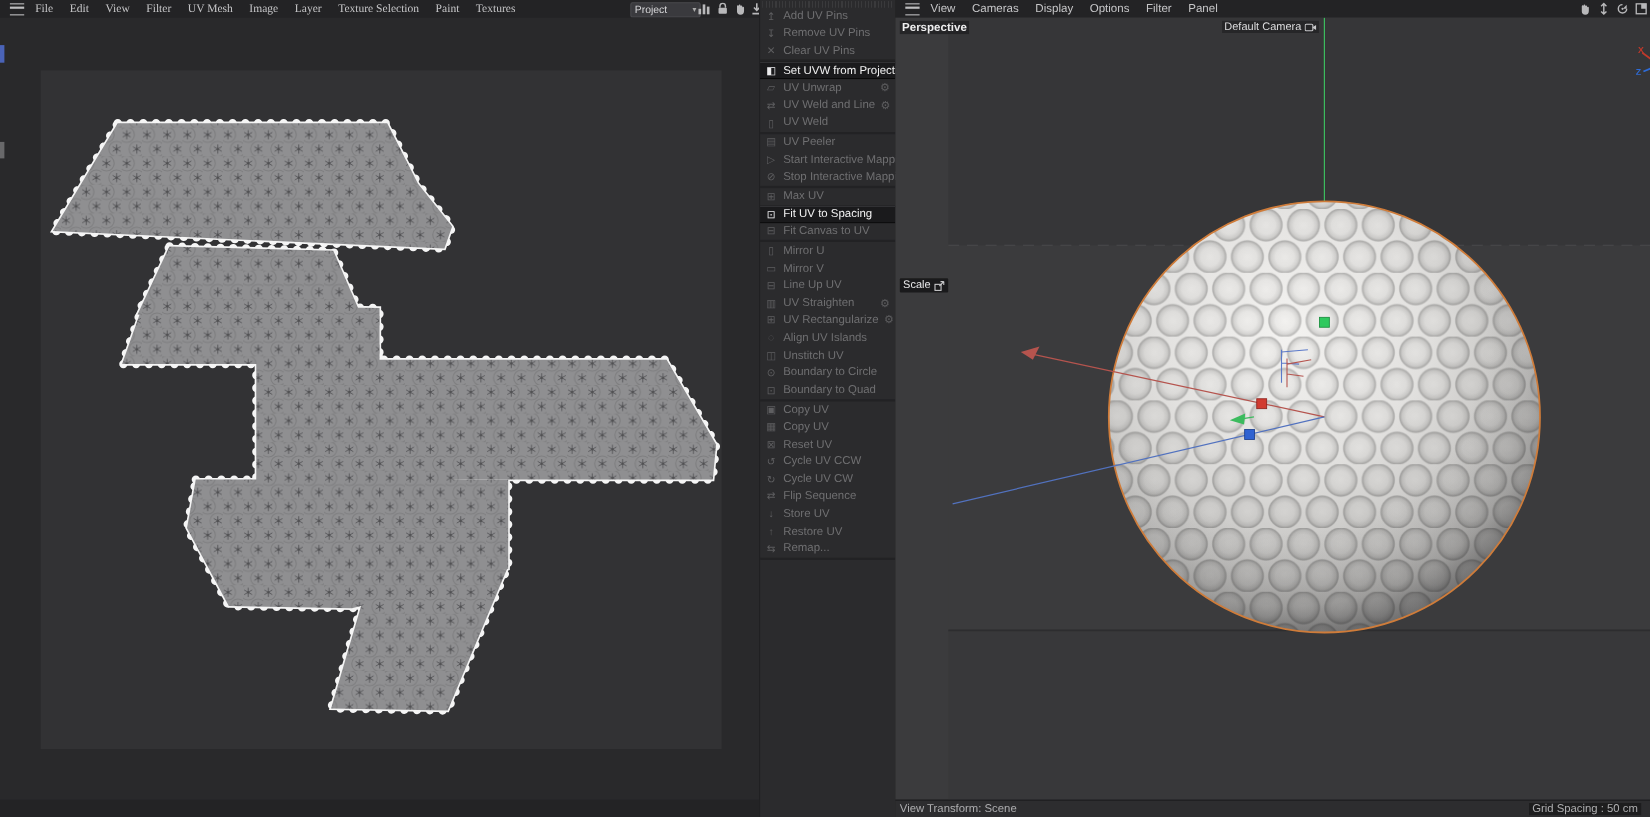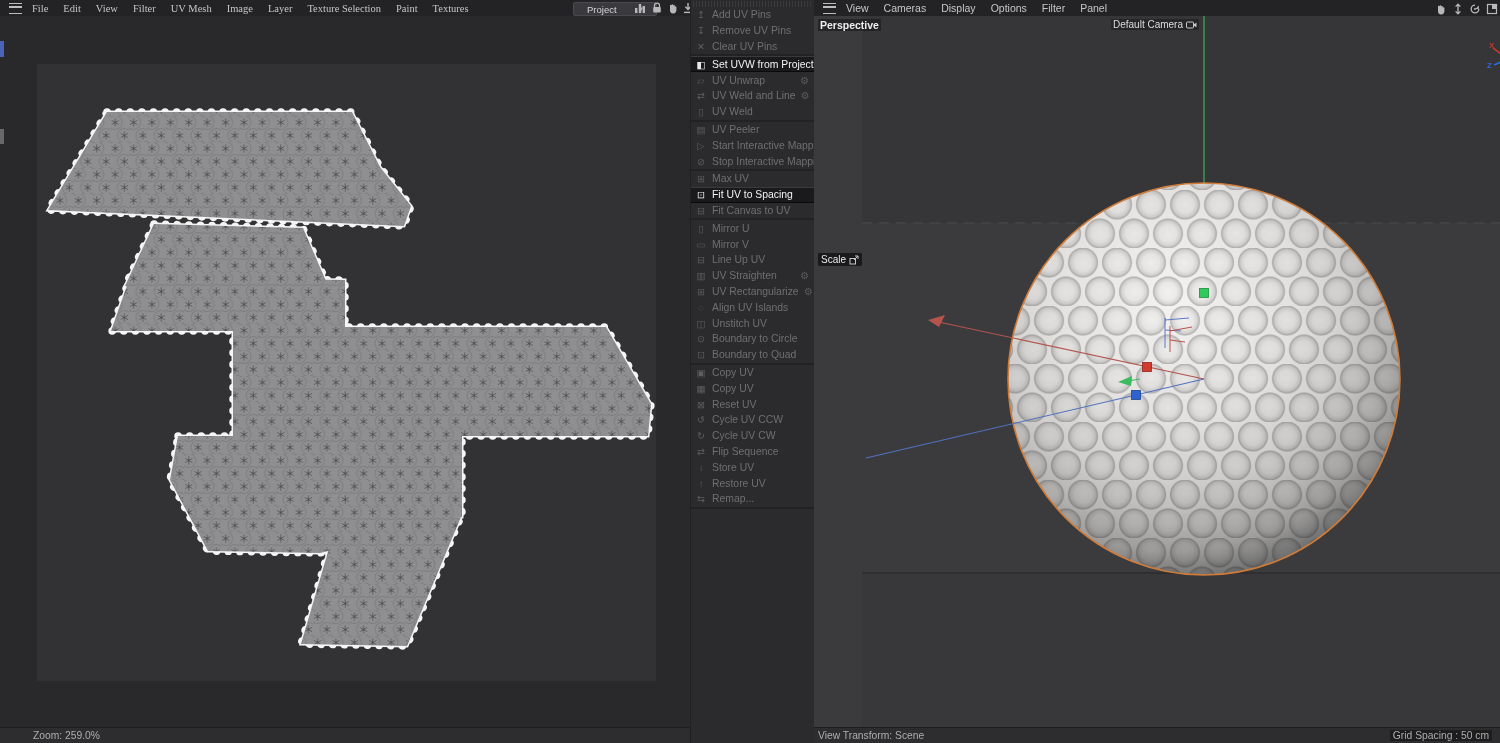--- a/index.html
+++ b/index.html
@@ -9,21 +9,21 @@
   .abs{position:absolute;}
   
   #left-topbar{left:0;top:0;width:690px;height:16px;background:#232325;display:flex;align-items:center;}
   #right-topbar{left:814px;top:0;width:686px;height:16px;background:#232325;display:flex;align-items:center;}
   .menu-item{font-size:10.5px;color:#c6c6c8;margin-right:15px;cursor:default;white-space:nowrap;}
   .hamburger{width:13px;height:9px;margin:0 10px 0 9px;border-top:1.6px solid #bdbdbf;
              border-bottom:1.6px solid #bdbdbf;position:relative;flex:none;}
   .hamburger:before{content:"";position:absolute;left:0;right:0;top:2.6px;height:1.6px;background:#bdbdbf;}
   #project-select{position:absolute;left:573px;top:2px;width:56px;height:12px;background:#3a3a3e;
       border:1px solid #4a4a4e;border-radius:2px;display:flex;align-items:center;
-      font-size:9.5px;color:#d6d6d8;padding:0 13px;}
+      font-size:9.5px;color:#d6d6d8;padding:0 3px;}
   #project-select .caret{margin-left:auto;font-size:7px;color:#aaa;}
   .tb-icon{position:absolute;top:2px;width:12px;height:12px;}
   .tb-icon svg{display:block;}
   
   #command-panel{left:690px;top:0;width:124px;height:743px;background:#2b2b2d;border-left:1px solid #202022;box-sizing:border-box;}
   #panel-grip{height:6px;background:repeating-linear-gradient(90deg,#3a3a3c 0 1px,transparent 1px 3px);margin:1px 2px 0 2px;}
   .cmd-group{border-bottom:2px solid #222224;}
   .cmd-row{display:flex;align-items:center;height:15.8px;padding-left:4px;gap:5px;
            font-size:10.4px;color:#6f6f71;white-space:nowrap;overflow:hidden;}
   .cmd-row.active{background:#1a1a1c;color:#f2f2f2;box-shadow:inset 0 1px 0 #3a3a3c, inset 0 -1px 0 #0a0a0a;}
@@ -414,21 +414,18 @@
         <line x1="24" y1="37" x2="24" y2="13" stroke="#2ecc71"></line>
         <line x1="24" y1="37" x2="9" y2="26" stroke="#c0392b"></line>
         <line x1="24" y1="37" x2="10" y2="43" stroke="#2e6bd6"></line>
       </g>
       <text x="24" y="9" fill="#2ecc71" font-size="8" font-weight="bold" text-anchor="middle">Y</text>
       <text x="5" y="26" fill="#c0392b" font-size="8" font-weight="bold">X</text>
       <text x="3" y="46" fill="#2e6bd6" font-size="8" font-weight="bold">Z</text>
     </svg>
   </div>
 
-  <div class="abs statusbar" id="status-left">
-    <span>Zoom: 259.0%</span>
-  </div>
   <div class="abs statusbar" id="status-right">
     <span id="vt-label">View Transform: Scene</span>
     <span id="grid-label">Grid Spacing : 50 cm</span>
   </div>
 
 </div>
 
 </body></html>

